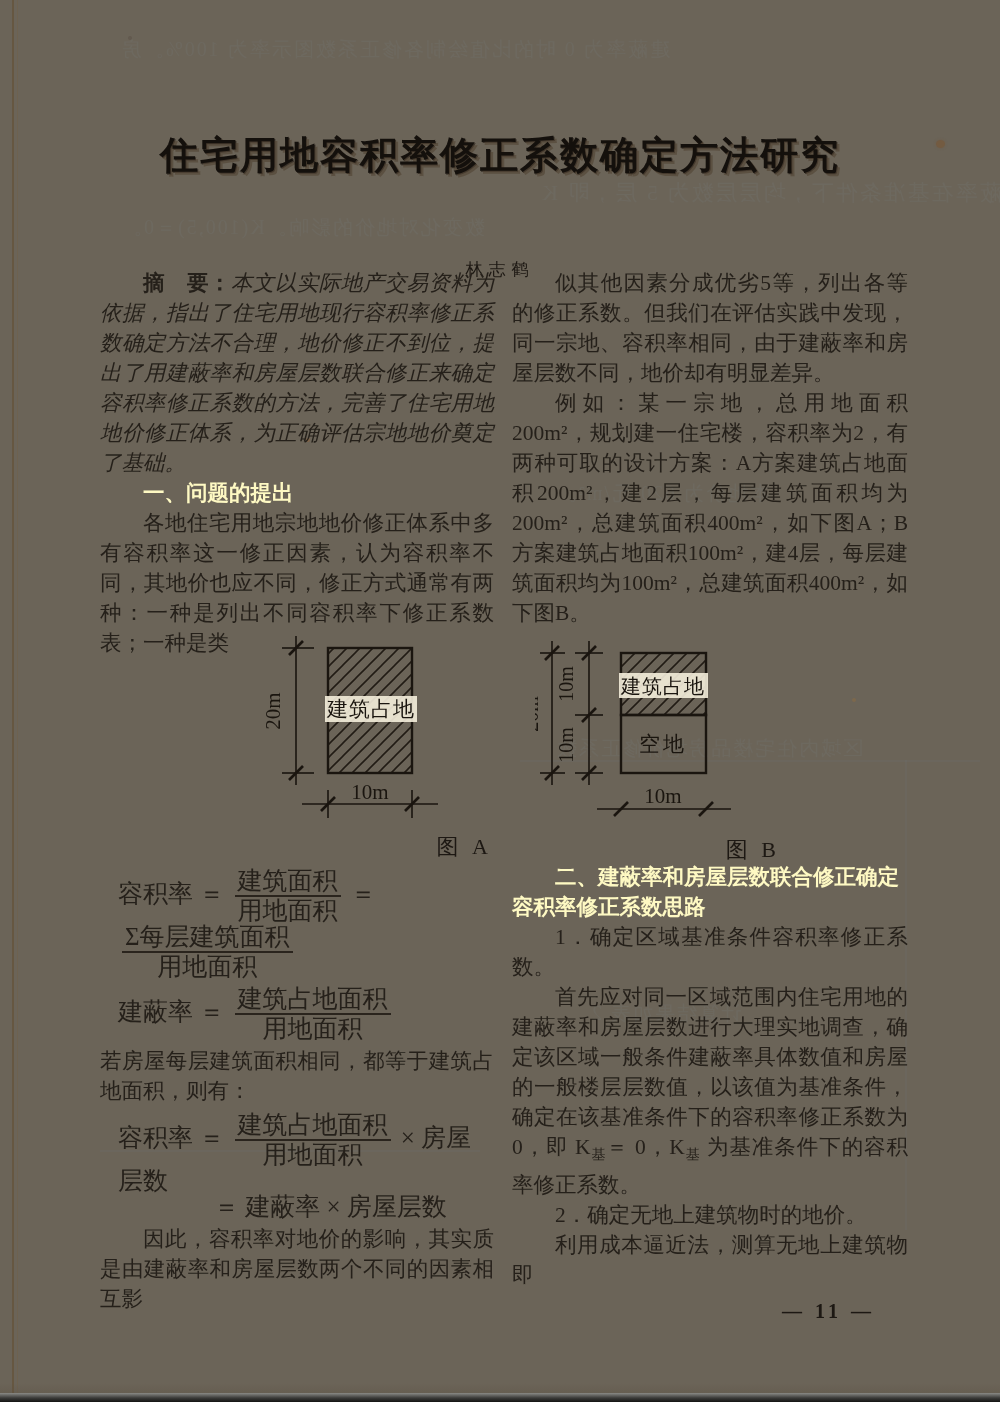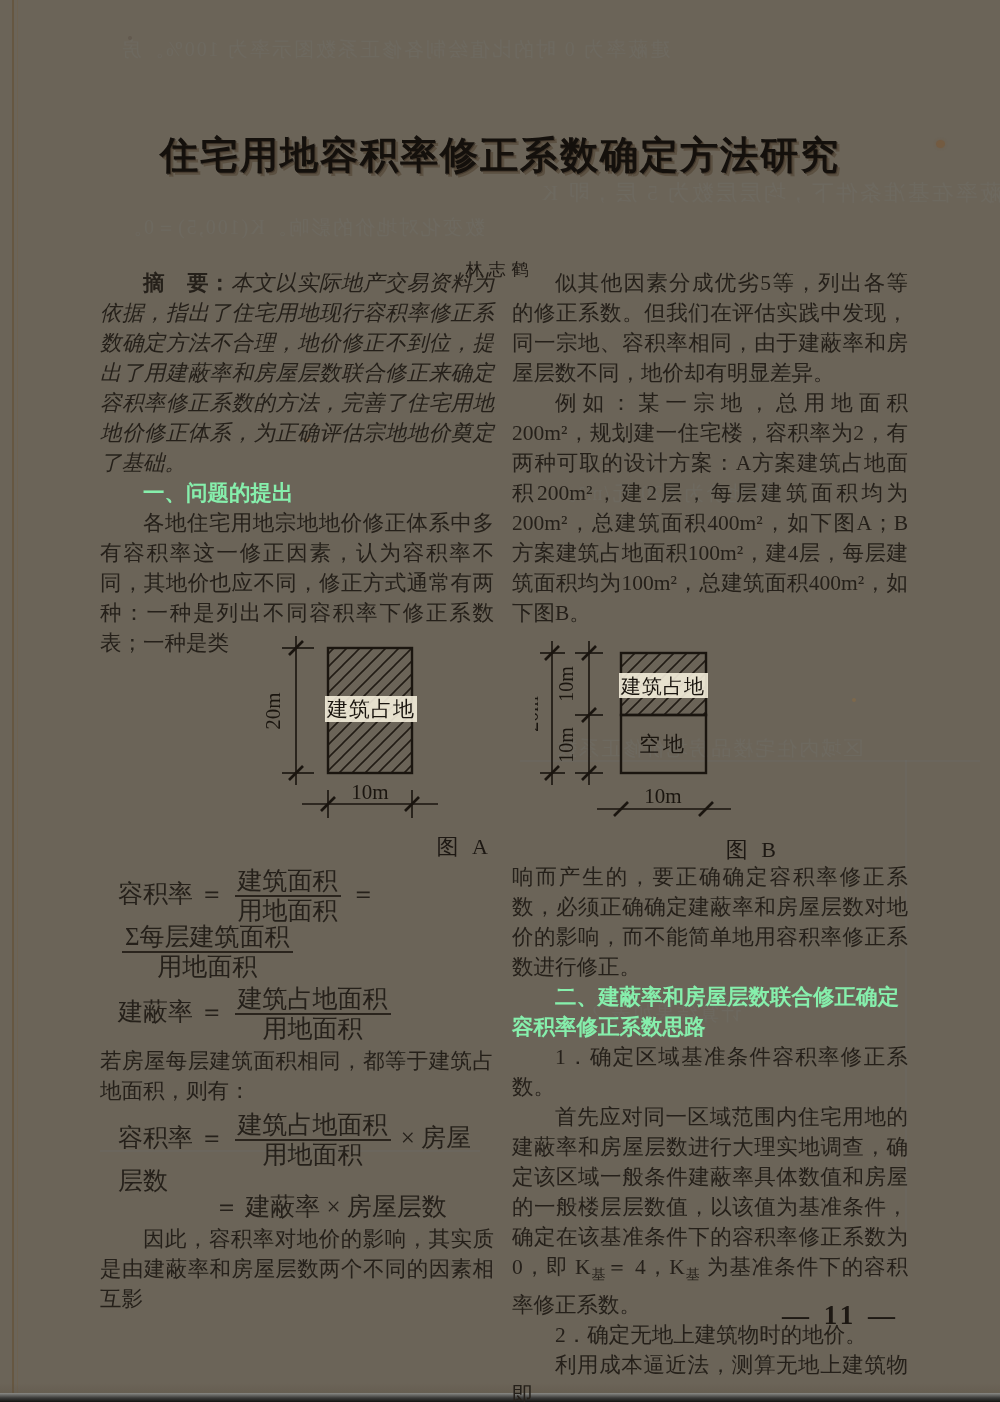--- a/index.html
+++ b/index.html
@@ -35,21 +35,21 @@
     text-shadow:3px 3px 0 rgba(78,64,48,.55), 1px 1px 0 rgba(40,32,24,.7);
   }
   .author{position:absolute;left:0;top:258px;width:100%;text-align:center;
     font-size:17px;letter-spacing:6px;color:#1d1813;}
 
   .col{position:absolute;font-size:21.5px;line-height:30px;text-align:justify;color:#25201a;}
   .col p{margin:0;text-indent:2em;}
   .kai{font-style:italic;}
   .blabel{font-weight:bold;font-style:normal;font-family:Liberation Serif, serif;}
   h2.sechead{font-family:"Liberation Sans",sans-serif;font-weight:bold;font-size:21.5px;
-    margin:0;text-indent:2em;color:#86efac;line-height:30px;text-align:left;}
+    margin:0;text-indent:2em;color:#fef9c3;line-height:30px;text-align:left;}
 
   .col-left-top{left:100px;top:268px;width:394px;}
   .col-left-bot{left:100px;top:862px;width:394px;}
   .col-right-top{left:512px;top:268px;width:396px;}
   .col-right-bot{left:512px;top:862px;width:396px;}
 
   .formula{margin:6px 0 4px 0;text-indent:0 !important;text-align:left;padding-left:18px;
     font-size:25px;line-height:26px;}
   .frac{display:inline-block;vertical-align:middle;text-align:center;margin:0 4px;}
   .frac .num{display:block;border-bottom:2px solid #2a241d;padding:0 3px 1px 3px;}
@@ -59,21 +59,21 @@
 
   .figure{position:absolute;}
   .fig-caption{position:absolute;left:0;width:100%;text-align:right;font-size:22px;
     letter-spacing:4px;color:#1d1813;}
   .figA{left:252px;top:626px;width:240px;height:238px;}
   .figB{left:535px;top:623px;width:245px;height:242px;}
   .figA .fig-caption{top:206px;}
   .figB .fig-caption{top:212px;}
   svg text{font-family:"Liberation Serif",serif;fill:#1a150f;}
 
-  .page-number{position:absolute;left:782px;top:1300px;font-size:27px;font-weight:bold;
+  .page-number{position:absolute;left:782px;top:1300px;font-size:20px;font-weight:bold;
     letter-spacing:4px;color:#1d1813;}
 </style>
 </head>
 <body>
 
 <div class="page">
 
   <div class="spine-line"></div>
   <div class="spine-line2"></div>
   <div class="bottom-shade"></div>
@@ -193,23 +193,22 @@
 
       <line x1="62" y1="186" x2="196" y2="186" stroke="#1a150f" stroke-width="1.6"></line>
       <line x1="79" y1="193" x2="93" y2="179" stroke="#1a150f" stroke-width="2.6"></line>
       <line x1="164" y1="193" x2="178" y2="179" stroke="#1a150f" stroke-width="2.6"></line>
       <text x="128" y="180" font-size="21" text-anchor="middle">10m</text>
     </svg>
     <div class="fig-caption">图 B</div>
   </div>
 
   <div class="col col-right-bot">
-    <p style="text-indent:0;">响而产生的，要正确确定容积率修正系数，必须正确确定建蔽率和房屋层数对地价的影响，而不能简单地用容积率修正系数进行修正。</p>
     <h2 class="sechead">二、建蔽率和房屋层数联合修正确定容积率修正系数思路</h2>
     <p>1．确定区域基准条件容积率修正系数。</p>
-    <p><span>首先应对同一区域范围内住宅用地的建蔽率和房屋层数进行大理实地调查，确定该区域一般条件建蔽率具体数值和房屋的一般楼层层数值，以该值为基准条件，确定在该基准条件下的容积率修正系数为 0，即 K</span><sub class="ksub">基</sub><span>＝ 4，K</span><sub class="ksub">基</sub><span> 为基准条件下的容积率修正系数。</span></p>
+    <p><span>首先应对同一区域范围内住宅用地的建蔽率和房屋层数进行大理实地调查，确定该区域一般条件建蔽率具体数值和房屋的一般楼层层数值，以该值为基准条件，确定在该基准条件下的容积率修正系数为 0，即 K</span><sub class="ksub">基</sub><span>＝ 0，K</span><sub class="ksub">基</sub><span> 为基准条件下的容积率修正系数。</span></p>
     <p>2．确定无地上建筑物时的地价。</p>
     <p>利用成本逼近法，测算无地上建筑物即</p>
   </div>
 
   <div class="page-number">— 11 —</div>
 
 </div>
 
 </body></html>

